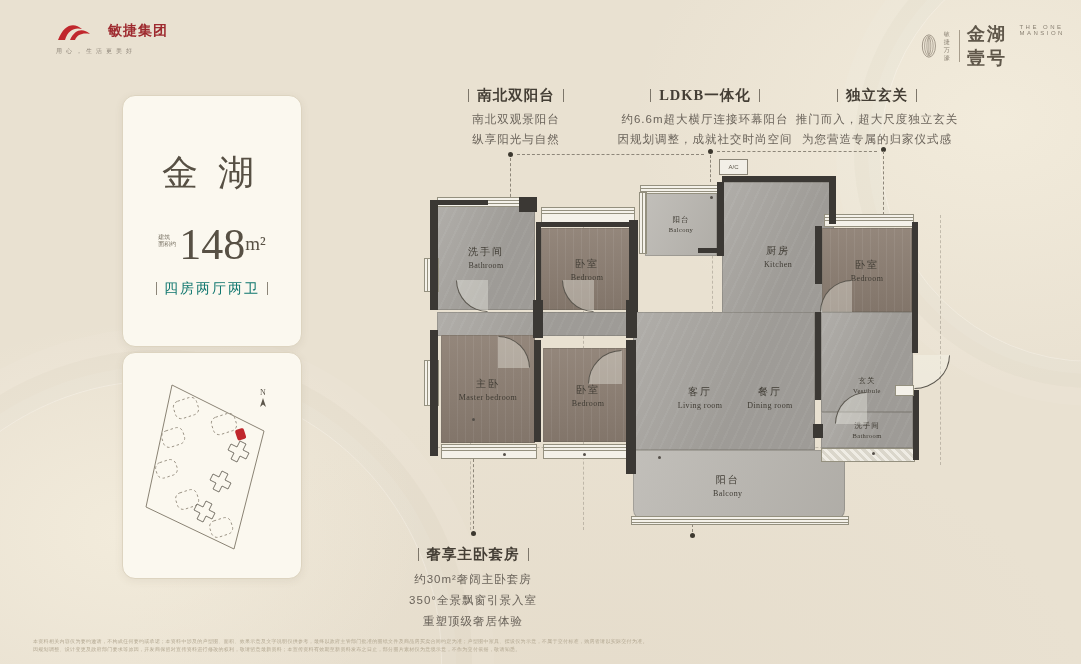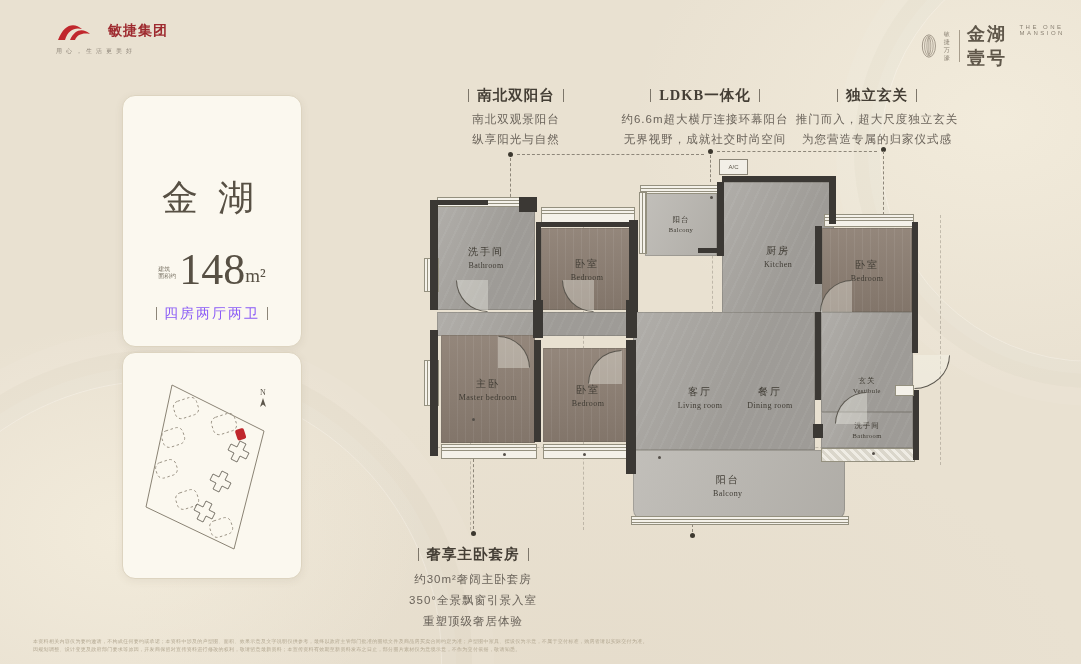--- a/index.html
+++ b/index.html
@@ -23,26 +23,26 @@
   .brand-right{position:absolute;left:921px;top:22px;display:flex;align-items:center;gap:7px;}
   .pr-small{display:flex;flex-direction:column;font-size:6px;color:#8a8173;line-height:8px;letter-spacing:1px;border-right:1px solid #a79d8c;padding-right:6px;}
   .pr-text{display:flex;flex-direction:row;}
   .pr-name{font-family:"Liberation Serif","DejaVu Serif",serif;font-size:18px;font-weight:bold;color:#5f574a;letter-spacing:2px;}
   .pr-en{font-size:6px;letter-spacing:2.5px;color:#8a8173;margin-top:2px;}
 
   
   .card{position:absolute;left:122px;width:178px;background:#fbf8ef;border:1px solid #ddd4c0;border-radius:13px;box-shadow:0 2px 8px rgba(90,78,55,.08);}
   .card-top{top:95px;height:250px;}
   .card-bottom{top:352px;height:225px;}
-  .card-title{margin-top:78px;text-align:center;font-family:"Liberation Serif","DejaVu Serif",serif;font-size:36px;color:#575044;letter-spacing:20px;padding-left:12px;}
-  .area-row{margin-top:28px;display:flex;align-items:flex-end;justify-content:center;color:#575044;}
+  .card-title{margin-top:53px;text-align:center;font-family:"Liberation Serif","DejaVu Serif",serif;font-size:36px;color:#575044;letter-spacing:20px;padding-left:12px;}
+  .area-row{margin-top:28px;display:flex;align-items:center;justify-content:center;color:#575044;}
   .area-prefix{display:flex;flex-direction:column;font-size:6px;color:#7a7365;line-height:7px;margin-bottom:9px;margin-right:3px;}
   .area-value{font-family:"Liberation Serif","DejaVu Serif",serif;font-size:44px;line-height:38px;}
   .area-unit{font-family:"Liberation Serif","DejaVu Serif",serif;font-size:19px;margin-bottom:2px;}
-  .card-tag{margin-top:16px;text-align:center;font-size:14px;color:#8b5cf6;letter-spacing:2px;}
+  .card-tag{margin-top:16px;text-align:center;font-size:14px;color:#0f766e;letter-spacing:2px;}
   .card-tag::before,.card-tag::after{content:"";display:inline-block;width:1px;height:13px;background:#8c8578;vertical-align:-2px;margin:0 7px;}
   .siteplan{display:block;margin:14px auto 0;}
 
   
   .callout{position:absolute;text-align:center;}
   .callout-title{font-family:"Liberation Serif","DejaVu Serif",serif;font-size:14.5px;font-weight:bold;color:#443e35;letter-spacing:1px;}
   .callout-title::before,.callout-title::after{content:"";display:inline-block;width:1px;height:13px;background:#7d766a;vertical-align:-2px;margin:0 8px;}
   .callout p{margin:8px 0 0;font-size:11.5px;color:#6a635a;letter-spacing:1px;line-height:12px;}
   .callout.bottom p{margin-top:9px;}
 
@@ -149,21 +149,21 @@
   </section>
 
   <div class="callout" style="left:421px;top:86px;width:190px;">
     <div class="callout-title"><span>南北双阳台</span></div>
     <p>南北双观景阳台</p>
     <p>纵享阳光与自然</p>
   </div>
   <div class="callout" style="left:605px;top:86px;width:200px;">
     <div class="callout-title"><span>LDKB一体化</span></div>
     <p>约6.6m超大横厅连接环幕阳台</p>
-    <p>无界视野，成就社交时尚空间</p>
+    <p>因规划调整，成就社交时尚空间</p>
   </div>
   <div class="callout" style="left:782px;top:86px;width:190px;">
     <div class="callout-title"><span>独立玄关</span></div>
     <p>推门而入，超大尺度独立玄关</p>
     <p>为您营造专属的归家仪式感</p>
   </div>
 
   <div class="callout bottom" style="left:378px;top:545px;width:190px;">
     <div class="callout-title"><span>奢享主卧套房</span></div>
     <p>约30m²奢阔主卧套房</p>

